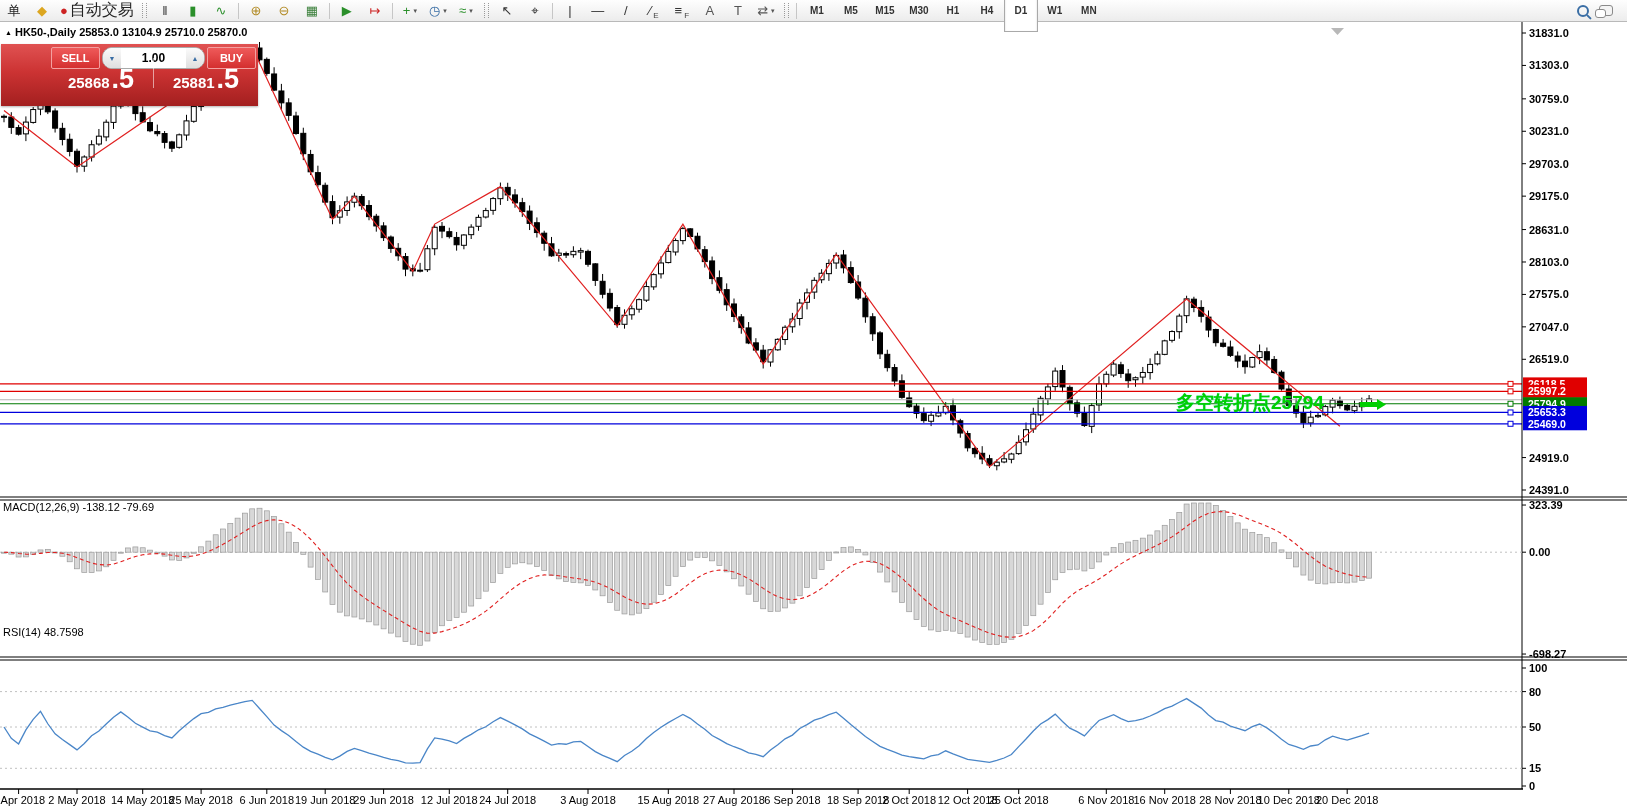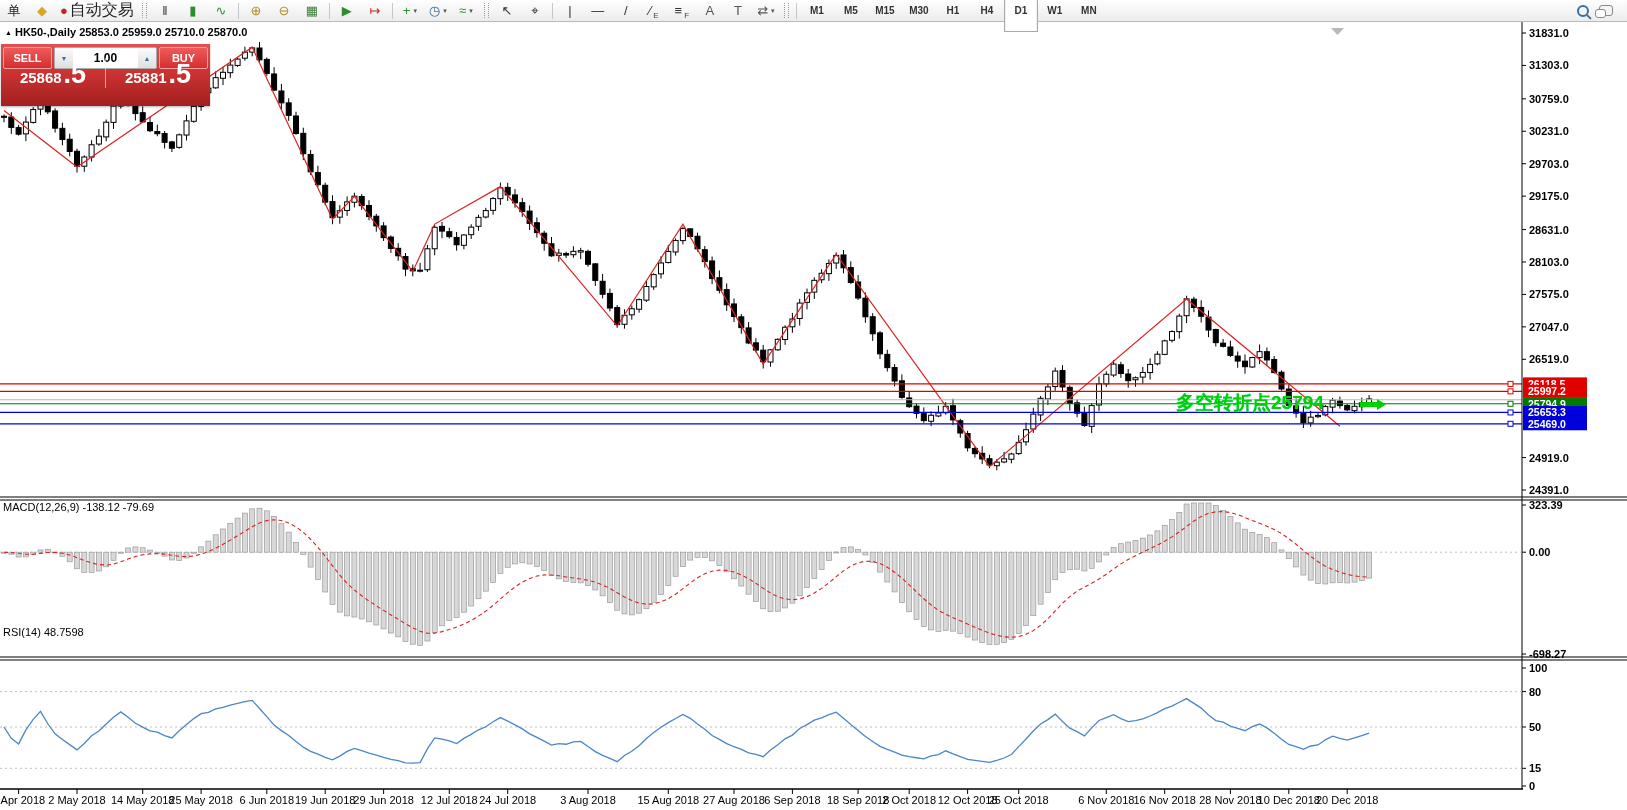--- a/index.html
+++ b/index.html
@@ -25,30 +25,30 @@
   .i-search:after{content:"";position:absolute;width:6px;height:2px;background:#3a6ea5;
     transform:rotate(45deg);right:-5px;bottom:-3px;border-radius:1px;}
   .i-chat{width:12px;height:9px;border:1px solid #8a8a8a;border-radius:3px;position:relative;display:inline-block;background:#f4f4f4;}
   .i-chat:before{content:"";position:absolute;width:9px;height:7px;border:1px solid #8a8a8a;border-radius:3px;
     left:-5px;top:3px;background:#fff;}
   
   #chart-header{position:absolute;left:5px;top:26px;z-index:20;font-size:11px;font-weight:bold;color:#000;}
   #chart-header .tri{font-size:7px;vertical-align:1px;margin-right:3px;}
   
   #trade-panel{position:absolute;left:1px;top:44px;width:209px;height:62px;z-index:25;
-    background:linear-gradient(#e05252 0%,#cc3333 45%,#a31f1f 100%);box-shadow:0 1px 2px rgba(0,0,0,.3);}
+    background:linear-gradient(#e05252 0%,#cc3333 45%,#a31f1f 100%);box-shadow:0 1px 2px rgba(0,0,0,.3);padding-left:48px;}
   #tp-row1{display:flex;align-items:center;height:24px;padding:2px 2px 0 2px;gap:2px;}
   .tp-btn{width:47px;height:20px;background:linear-gradient(#ef5a5a,#d42f2f);border:1px solid #f3a0a0;
     border-radius:2px;color:#fff;font-size:11px;font-weight:bold;display:flex;align-items:center;justify-content:center;cursor:pointer;}
-  #tp-spin{flex:1;height:20px;display:flex;background:#fff;border:1px solid #aaa;border-radius:2px;overflow:hidden;}
+  #tp-spin{flex:1;height:20px;display:flex;background:#fff;border:1px solid #aaa;border-radius:10px;overflow:hidden;}
   .sp-btn{width:18px;background:linear-gradient(#fbfbfb,#dfdfdf);border:0;display:flex;align-items:center;justify-content:center;
     font-size:7px;color:#3a6ea5;cursor:pointer;}
   #tp-vol{flex:1;border:0;text-align:center;font-size:12px;font-weight:bold;color:#000;outline:none;
     font-family:"Liberation Sans",sans-serif;min-width:10px;}
-  #tp-row2{display:flex;height:20px;align-items:flex-end;}
+  #tp-row2{display:flex;height:20px;align-items:center;}
   .tp-price{flex:1;display:flex;align-items:baseline;justify-content:center;color:#fff;padding-bottom:3px;}
   .tp-price .int{font-size:15px;font-weight:bold;}
   .tp-price .dec{font-size:27px;font-weight:bold;line-height:26px;margin-left:2px;}
   #tp-div{width:1px;height:30px;background:rgba(255,255,255,.55);align-self:flex-end;margin-bottom:2px;}
   
   .ind-label{position:absolute;left:3px;z-index:20;font-size:11px;color:#000;text-align:center;}
   
   #annotation{position:absolute;left:1176px;top:390px;z-index:18;font-size:19px;font-weight:bold;
     color:#00cf00;text-shadow:0 0 1px #36e0c0;white-space:nowrap;letter-spacing:0px;}
   svg text{font-family:"Liberation Sans",sans-serif;}
@@ -858,21 +858,21 @@
       <text x="1230.3999999999999" y="804" font-size="11" fill="#000" text-anchor="middle">28 Nov 2018</text>
       <line x1="1288.8" y1="789" x2="1288.8" y2="794" stroke="#000"></line>
       <text x="1288.8" y="804" font-size="11" fill="#000" text-anchor="middle">10 Dec 2018</text>
       <line x1="1347.2" y1="789" x2="1347.2" y2="794" stroke="#000"></line>
       <text x="1347.2" y="804" font-size="11" fill="#000" text-anchor="middle">20 Dec 2018</text>
     </g>
     <polygon points="1331,28 1344,28 1337.5,35" fill="#b8b8b8"></polygon>
   </svg>
 
 <div id="chart-header">
-  <span class="tri">▲</span><span>HK50-,Daily  25853.0 25959.0 25710.0 25870.0</span>
+  <span class="tri">▲</span><span>HK50-,Daily  25853.0 13104.9 25710.0 25870.0</span>
 </div>
 
 <div id="trade-panel">
   <div id="tp-row1">
     <div class="tp-btn">SELL</div>
     <div id="tp-spin">
       <div class="sp-btn">▼</div>
       <input id="tp-vol" value="1.00" style="">
       <div class="sp-btn">▲</div>
     </div>

